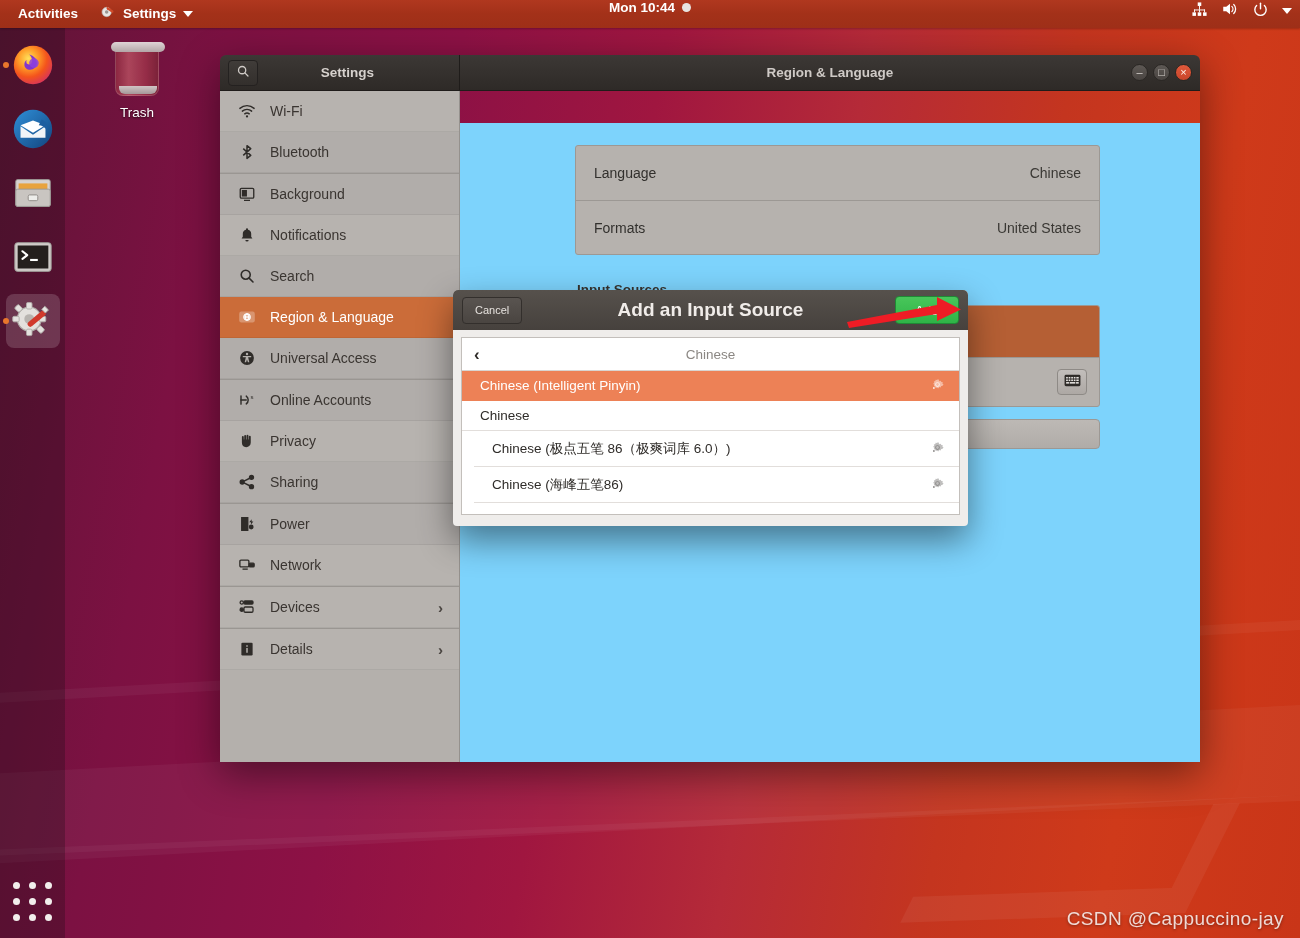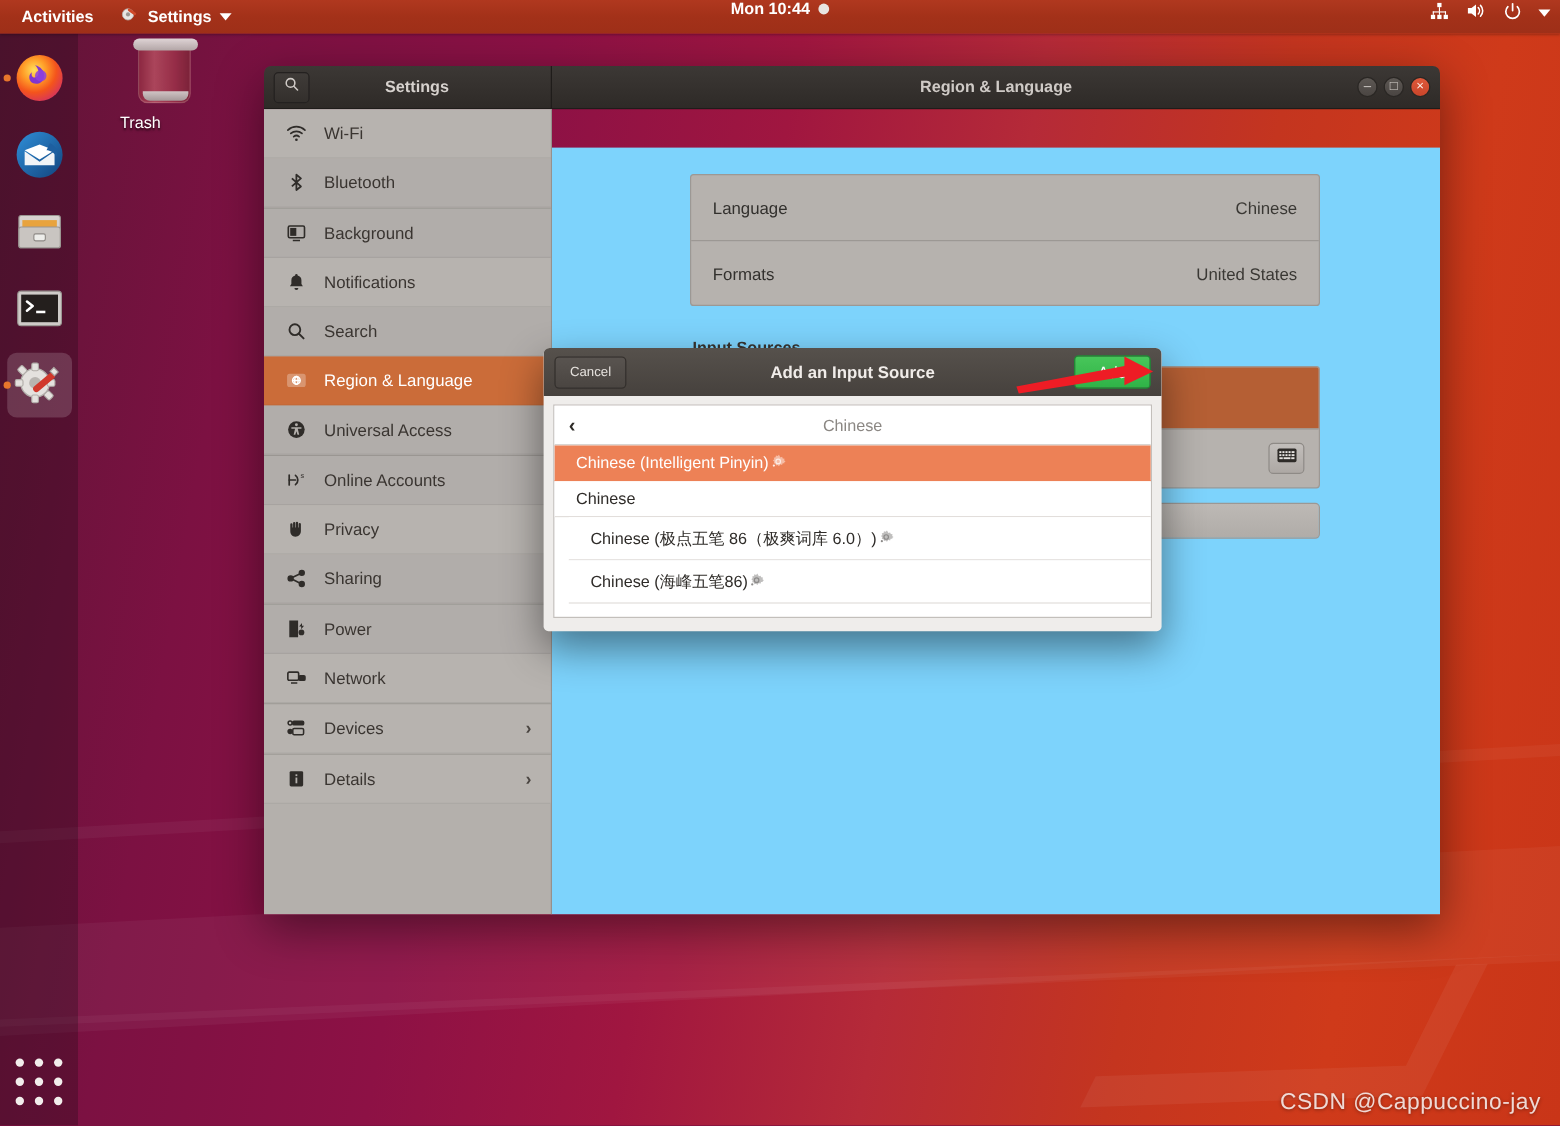--- a/index.html
+++ b/index.html
@@ -106,22 +106,22 @@
     place-items: center; gap: 2px;
   }
   #apps-grid i {
     width: 7px; height: 7px; border-radius: 50%;
     background: #f2eeec;
     display: block;
   }
 
   
   #trash {
-    position: absolute; left: 100px; top: 38px;
-    width: 74px; z-index: 20;
+    position: absolute; left: 100px; top: 48px;
+    width: 74px; text-align: center; z-index: 20;
   }
   #trash .tcan {
     width: 44px; height: 48px; margin: 0 auto;
     background: linear-gradient(90deg,#8f2a42 0%,#b04a5e 30%,#9a3049 70%,#7d2439 100%);
     border-radius: 4px 4px 8px 8px;
     position: relative;
     border: 1px solid rgba(255,255,255,0.18);
     opacity: 0.92;
   }
   #trash .tlid {
@@ -291,21 +291,21 @@
   #dlg-cancel {
     height: 27px; padding: 0 12px;
     border-radius: 4px;
     background: linear-gradient(#595450,#4a4541);
     border: 1px solid #332f2c;
     color: #e6e2de; font-size: 11px;
     display: flex; align-items: center;
   }
   #dlg-title {
     position: absolute; left: 0; right: 0; text-align: center;
-    color: #f0ece9; font-size: 14px; font-weight: bold;
+    color: #f0ece9; font-size: 19px; font-weight: bold;
     pointer-events: none;
   }
   #dlg-add {
     position: absolute; right: 9px;
     height: 28px; padding: 0 19px;
     border-radius: 4px;
     background: linear-gradient(#48c65a,#2fb347);
     border: 1px solid #1f8a35;
     color: #ffffff; font-size: 13.5px;
     display: flex; align-items: center;
@@ -324,21 +324,21 @@
   }
   #dlg-back {
     position: absolute; left: 12px;
     font-size: 17px; color: #2e2b28; font-weight: bold; line-height: 1;
   }
   #dlg-lang-label {
     position: absolute; left: 0; right: 0; text-align: center;
     color: #8b8783; font-size: 13.5px;
   }
   .dlg-item {
-    height: 30px; display: flex; align-items: center; 
+    height: 30px; display: flex; align-items: center; justify-content: space-between;
     padding: 0 14px 0 18px;
     font-size: 13.5px; color: #2f2c29;
     border-bottom: 1px solid #e2dedb;
     background: #ffffff;
   }
   .dlg-item.sel { background: #ed8156; color: #ffffff; border-bottom-color: #ed8156; }
   .dlg-item.tall { height: 36px; margin-left: 12px; }
   .gear { opacity: 0.55; }
   .dlg-item.sel .gear { opacity: 0.85; }
 

